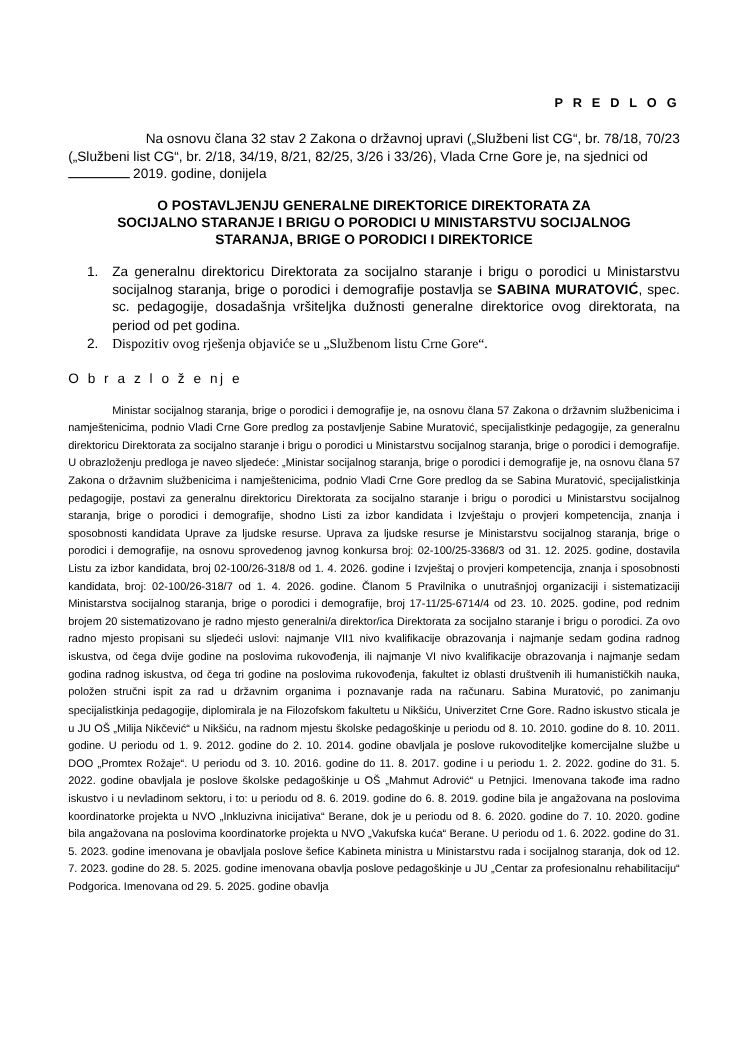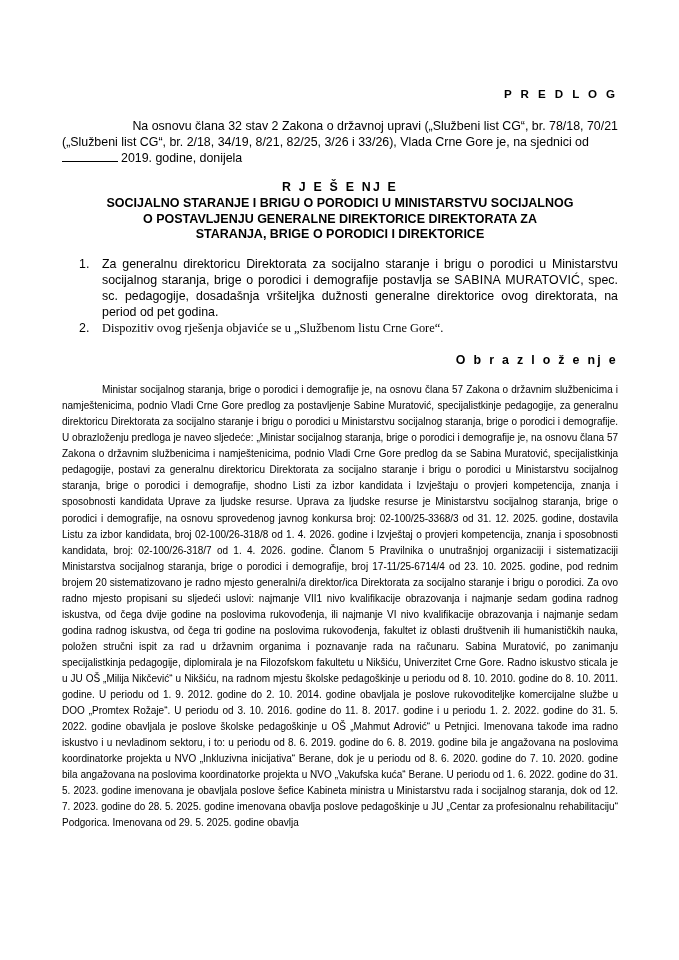--- a/index.html
+++ b/index.html
@@ -95,28 +95,28 @@
   .items li .num {
     position: absolute;
     left: 17px;
     top: 0;
   }
   .items li .body {
     display: block;
     text-align: justify;
   }
   b.name {
-    font-weight: normal;
+    font-weight: bold;
     letter-spacing: 0.2px;
   }
 
   .section-heading {
     margin-top: 17px;
-    text-align: right;
-    font-weight: bold;
+    text-align: left;
+    font-weight: normal;
     font-size: 12.4px;
     letter-spacing: 2.3px;
   }
 
   .body-text {
     margin-top: 15px;
     font-size: 10px;
     line-height: 16.05px;
   }
   .body-text .para-indent {
@@ -135,34 +135,33 @@
 </style>
 </head>
 <body>
 
 <div class="page">
 
   <div class="doc-label">P R E D L O G</div>
 
   <div class="intro-block">
     <div class="jline justify">
-      <span class="line-indent"></span><span>Na osnovu člana 32 stav 2 Zakona o državnoj upravi („Službeni list CG“, br. 78/18, 70/21</span>
+      <span class="line-indent"></span><span>Na osnovu člana 32 stav 2 Zakona o državnoj upravi („Službeni list CG“, br. 78/18, 70/23</span>
     </div>
     <div class="jline justify">
       <span>(„Službeni list CG“, br. 2/18, 34/19, 8/21, 82/25, 3/26 i 33/26), Vlada Crne Gore je, na sjednici od</span>
     </div>
     <div class="jline last">
       <span class="underline-blank"></span><span>2019. godine, donijela</span>
     </div>
   </div>
 
   <div class="title-block">
-    <div class="title-main">R J E Š E NJ E</div>
+    <div class="title-sub">O POSTAVLJENJU GENERALNE DIREKTORICE DIREKTORATA ZA</div>
     <div class="title-sub">SOCIJALNO STARANJE I BRIGU O PORODICI U MINISTARSTVU SOCIJALNOG</div>
-    <div class="title-sub">O POSTAVLJENJU GENERALNE DIREKTORICE DIREKTORATA ZA</div>
     <div class="title-sub">STARANJA, BRIGE O PORODICI I DIREKTORICE</div>
   </div>
 
   <ul class="items">
     <li>
       <span class="num">1.</span>
       <span class="body" style="text-align: justify;"><span>Za generalnu direktoricu Direktorata za socijalno staranje i brigu o porodici u Ministarstvu socijalnog staranja, brige o porodici i demografije postavlja se </span><b class="name">SABINA MURATOVIĆ</b><span>, spec. sc. pedagogije, dosadašnja vršiteljka dužnosti generalne direktorice ovog direktorata, na period od pet godina.</span></span>
     </li>
     <li>
       <span class="num">2.</span>

